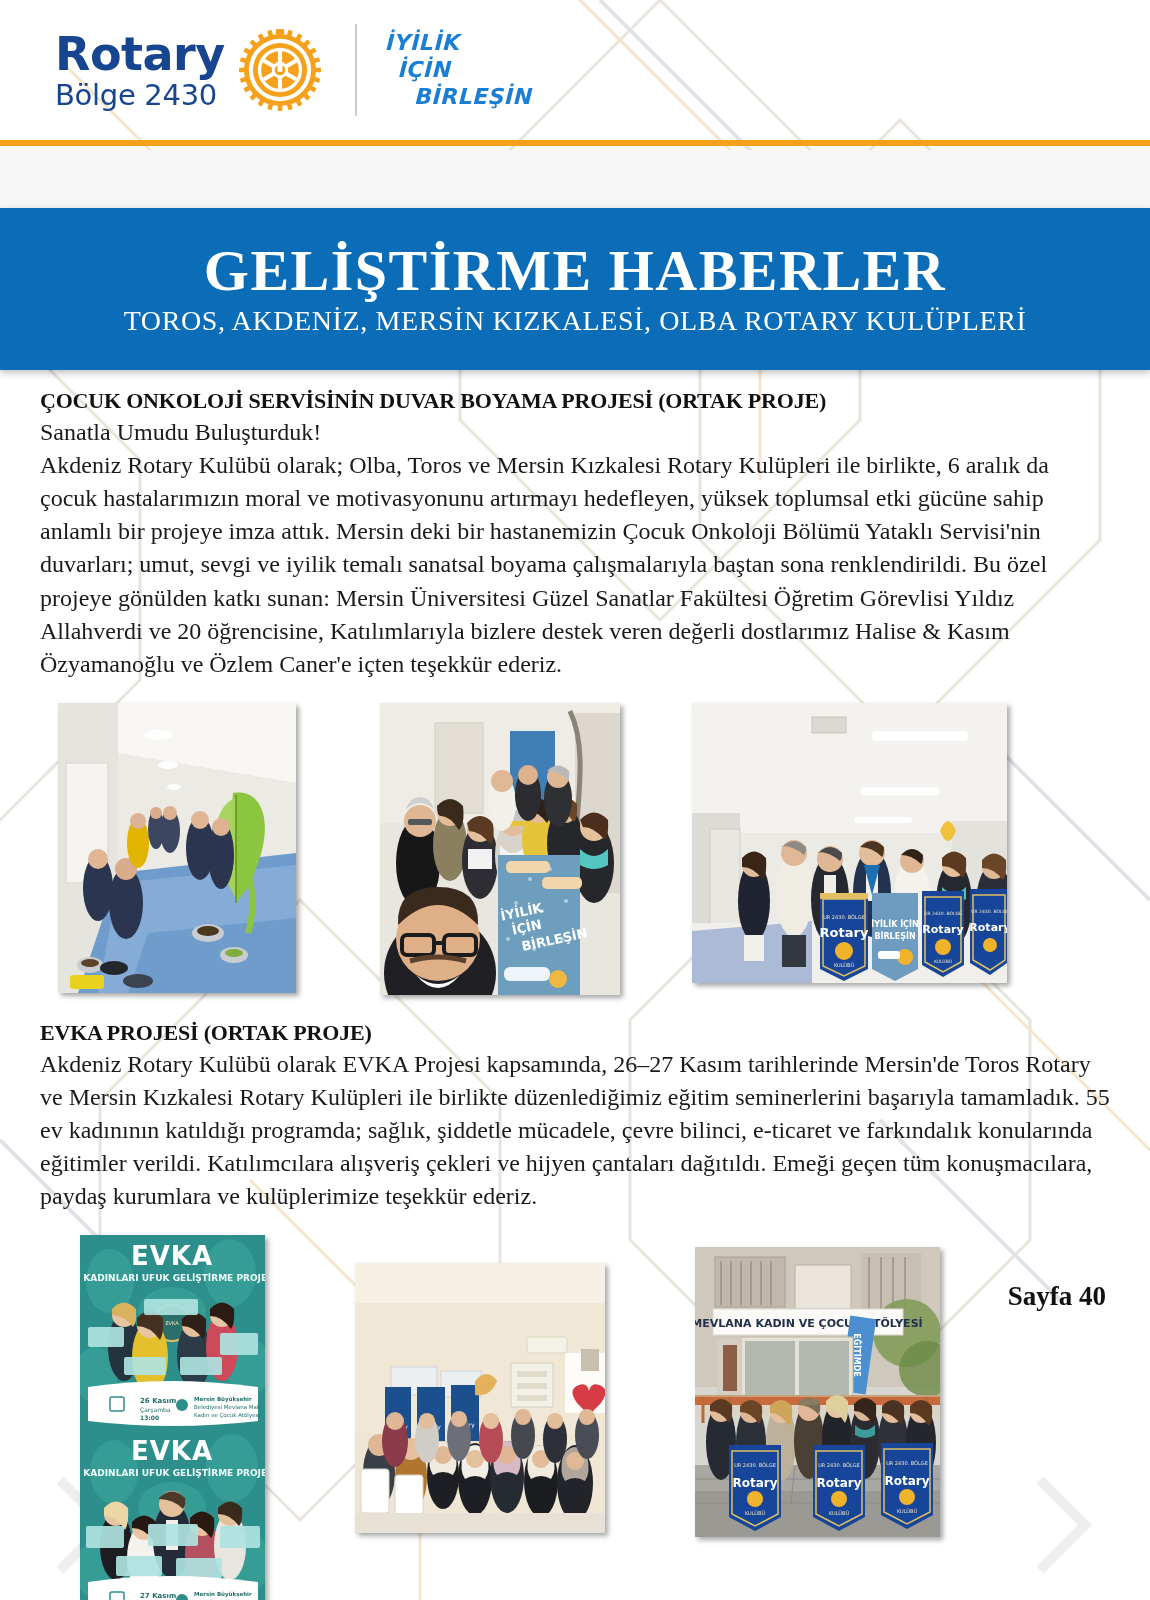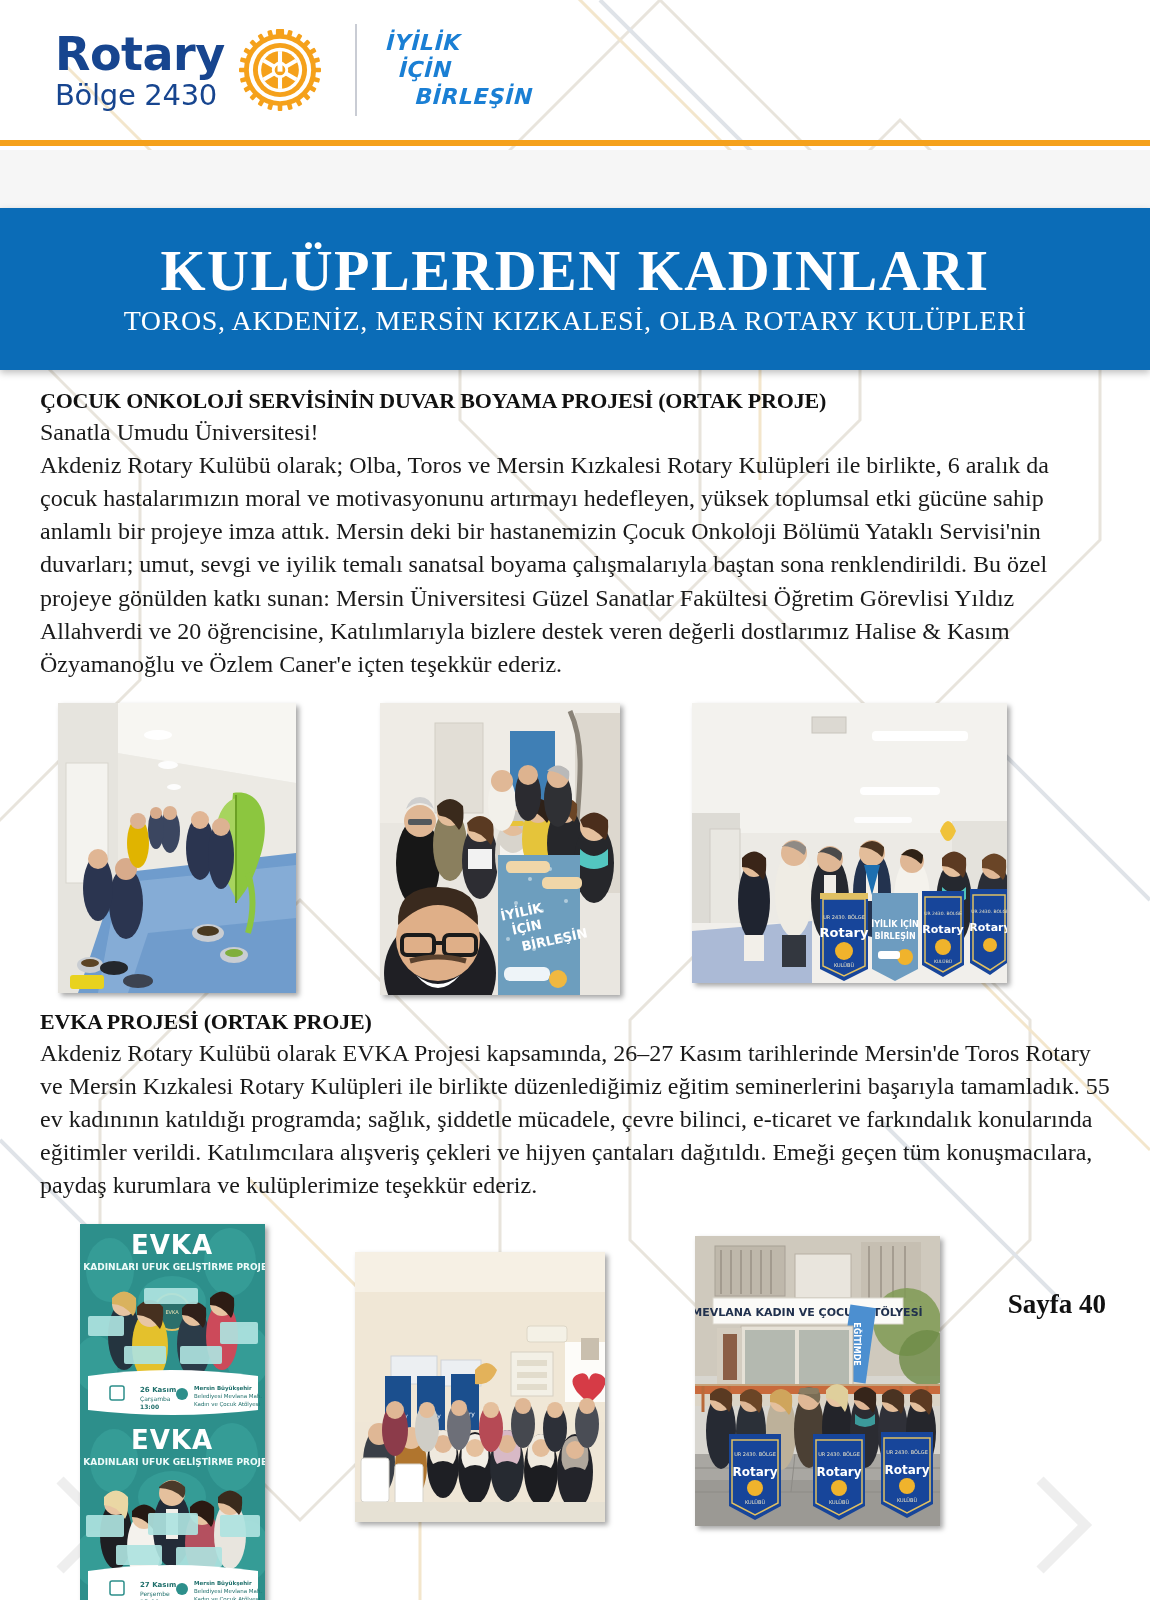--- a/index.html
+++ b/index.html
@@ -152,27 +152,27 @@
   .photo svg { display: block; width: 100%; height: 100%; }
 
   .row1-p1 { width: 238px; height: 290px; margin-left: 18px; }
   .row1-p2 { width: 240px; height: 292px; margin-left: 84px; }
   .row1-p3 { width: 315px; height: 280px; margin-left: 72px; }
 
   .row2-p1 { width: 185px; height: 385px; margin-left: 40px; }
   .row2-p2 { width: 250px; height: 270px; margin-left: 90px; margin-top: 28px; }
   .row2-p3 { width: 245px; height: 290px; margin-left: 90px; margin-top: 12px; }
 
-  .section2 { margin-top: 14px; }
+  .section2 { margin-top: 25px; }
 
   
   .footer {
     position: absolute;
     right: 44px;
-    bottom: 28px;
+    bottom: 36px;
     font-family: "Liberation Serif", serif;
     font-weight: bold;
     font-size: 27px;
     color: #111111;
     z-index: 5;
   }
 </style>
 </head>
 <body>
 
@@ -326,29 +326,29 @@
     <div class="slogan">
       <span class="l1">İYİLİK</span>
       <span class="l2">İÇİN</span>
       <span class="l3">BİRLEŞİN</span>
     </div>
   </div>
 
   <div class="orange-rule"></div>
 
   <div class="banner">
-    <div class="banner-title">KULÜPLERDEN KADINLARI</div>
+    <div class="banner-title">GELİŞTİRME HABERLER</div>
     <div class="banner-sub">TOROS, AKDENİZ, MERSİN KIZKALESİ, OLBA ROTARY KULÜPLERİ</div>
   </div>
 
   <div class="content">
 
     <div>
       <div class="sec-heading">ÇOCUK ONKOLOJİ SERVİSİNİN DUVAR BOYAMA PROJESİ (ORTAK PROJE)</div>
-      <div class="body-text">Sanatla Umudu Üniversitesi!</div>
+      <div class="body-text">Sanatla Umudu Buluşturduk!</div>
       <div class="body-text">Akdeniz Rotary Kulübü olarak; Olba, Toros ve Mersin Kızkalesi Rotary Kulüpleri ile birlikte, 6 aralık da çocuk hastalarımızın moral ve motivasyonunu artırmayı hedefleyen, yüksek toplumsal etki gücüne sahip anlamlı bir projeye imza attık. Mersin deki bir hastanemizin Çocuk Onkoloji Bölümü Yataklı Servisi'nin duvarları; umut, sevgi ve iyilik temalı sanatsal boyama çalışmalarıyla baştan sona renklendirildi. Bu özel projeye gönülden katkı sunan: Mersin Üniversitesi Güzel Sanatlar Fakültesi Öğretim Görevlisi Yıldız Allahverdi ve 20 öğrencisine, Katılımlarıyla bizlere destek veren değerli dostlarımız Halise &amp; Kasım Özyamanoğlu ve Özlem Caner'e içten teşekkür ederiz.</div>
     </div>
 
     <div class="photo-row">
 
       <div class="photo row1-p1">
         <svg viewBox="0 0 238 290" preserveAspectRatio="none">
           <rect width="238" height="290" fill="#efeee9"></rect>
           <polygon points="0,0 238,0 238,80 0,40" fill="#f7f6f2"></polygon>
           <polygon points="0,40 238,80 238,290 0,290" fill="#eceae4"></polygon>

